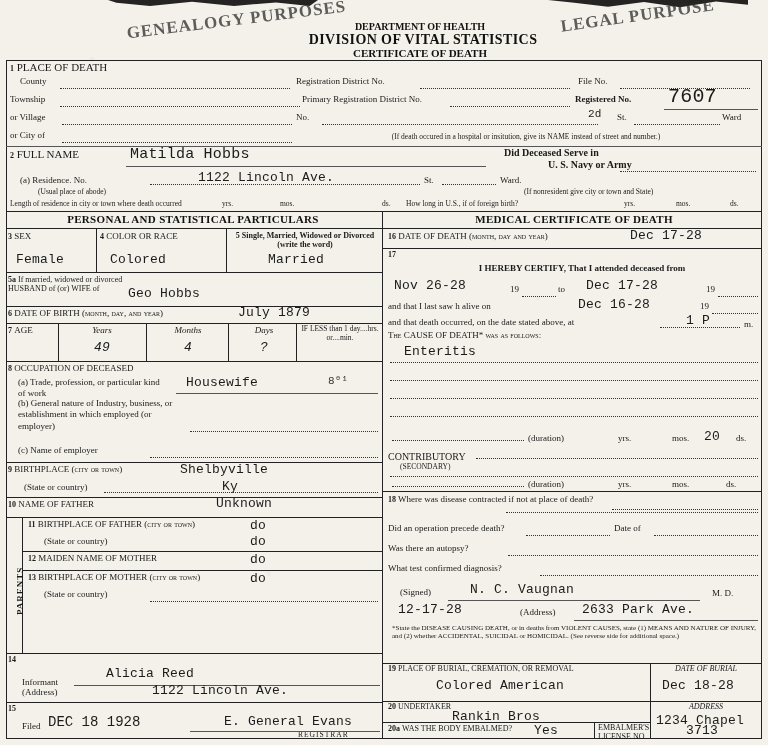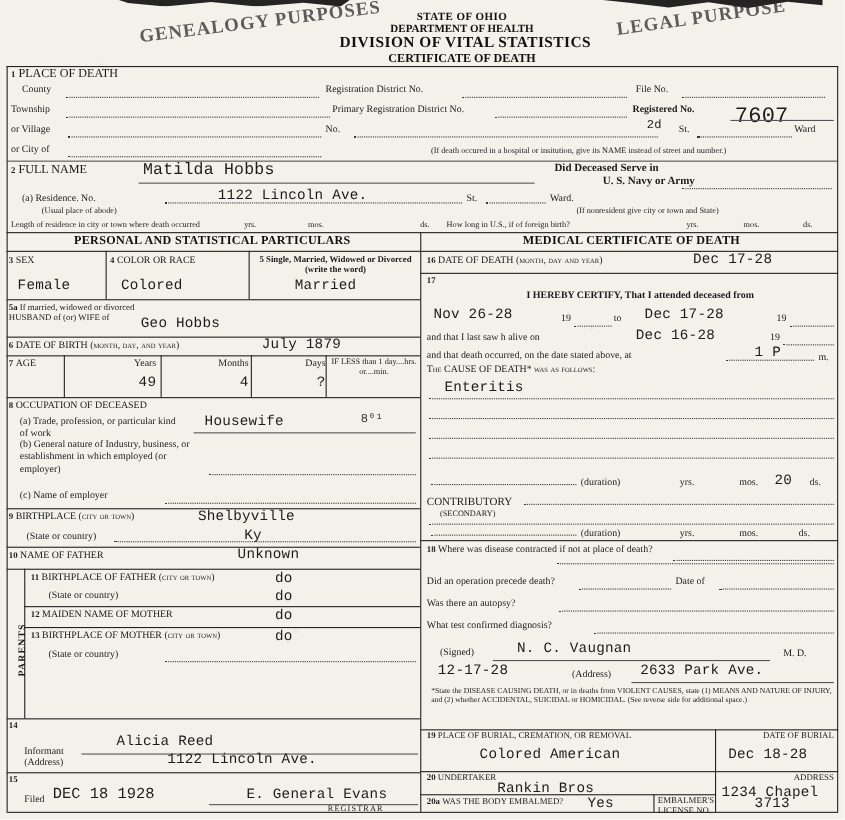--- a/index.html
+++ b/index.html
@@ -5,21 +5,21 @@
   html,body{margin:0;padding:0;background:#fff;}
   body{width:768px;height:745px;overflow:hidden;font-family:"Liberation Serif",serif;color:#111;}
   #sheet{position:relative;width:768px;height:745px;background:#f3f1ea;}
   .bx{position:absolute;box-sizing:border-box;}
   .lbl{font-size:9px;font-family:"Liberation Serif",serif;color:#1a1a1a;line-height:1.05;}
   .lblsm{font-size:7.5px;}
   .cap{font-variant:small-caps;}
   .hand{font-family:"Liberation Mono",monospace;font-size:13px;color:#1b1b1b;letter-spacing:.2px;}
   .hand.sm{font-size:11px;}
   .hand.lg{font-size:15px;}
-  .ctr{text-align:right;}
+  .ctr{text-align:center;font-style:italic;}
   .dot{border-bottom:1px dotted #333;}
   .num{font-size:8px;font-weight:bold;}
   .title{text-align:center;font-weight:bold;}
   .stamp{position:absolute;font-family:"Liberation Serif",serif;font-weight:bold;font-size:15px;color:#2b2b2b;letter-spacing:1px;opacity:.75;}
   .vline{position:absolute;background:#222;width:1px;}
   .hline{position:absolute;background:#222;height:1px;}
   .thin{background:#555;}
   .rot{transform:rotate(-90deg);transform-origin:left top;white-space:nowrap;}
   .sec{font-size:10px;font-weight:bold;text-align:center;font-variant:small-caps;letter-spacing:.3px;}
   .noise{position:absolute;inset:0;pointer-events:none;
@@ -34,21 +34,20 @@
 <body>
 
 <div id="sheet">
 
   <div class="edge" style="left:108px;top:0;width:210px;height:6px;clip-path:polygon(0 0,100% 0,96% 100%,80% 40%,60% 100%,40% 30%,20% 100%,4% 45%);"></div>
   <div class="edge" style="left:548px;top:0;width:200px;height:8px;clip-path:polygon(0 0,100% 0,100% 60%,84% 20%,66% 90%,48% 25%,30% 85%,12% 30%);"></div>
 
   <div class="stamp" style="left:126px;top:10px;transform:rotate(-7deg);font-size:17px;">GENEALOGY PURPOSES</div>
   <div class="stamp" style="left:560px;top:6px;transform:rotate(-8deg);font-size:17px;">LEGAL PURPOSE</div>
 
-  <div class="bx title" style="left:300px;top:10px;width:240px;font-size:10px;letter-spacing:.4px;">STATE OF OHIO</div>
   <div class="bx title" style="left:290px;top:21px;width:260px;font-size:10px;">DEPARTMENT OF HEALTH</div>
   <div class="bx title" style="left:258px;top:32px;width:330px;font-size:14px;letter-spacing:.4px;">DIVISION OF VITAL STATISTICS</div>
   <div class="bx title" style="left:290px;top:47px;width:260px;font-size:11px;">CERTIFICATE OF DEATH</div>
 
   <div class="hline" style="left:6px;top:60px;width:756px;"></div>
   <div class="hline" style="left:6px;top:738px;width:756px;"></div>
   <div class="vline" style="left:6px;top:60px;height:678px;"></div>
   <div class="vline" style="left:761px;top:60px;height:678px;"></div>
 
   <div class="bx lbl cap" style="left:10px;top:62px;width:200px;font-size:11px;">
@@ -61,21 +60,21 @@
   <div class="bx lbl" style="left:296px;top:77px;">Registration District No.</div>
   <div class="bx dot" style="left:420px;top:77px;width:150px;height:12px;"></div>
   <div class="bx lbl" style="left:578px;top:77px;">File No.</div>
   <div class="bx dot" style="left:620px;top:77px;width:130px;height:12px;"></div>
 
   <div class="bx lbl" style="left:10px;top:95px;">Township</div>
   <div class="bx dot" style="left:60px;top:95px;width:240px;height:12px;"></div>
   <div class="bx lbl" style="left:302px;top:95px;">Primary Registration District No.</div>
   <div class="bx dot" style="left:450px;top:95px;width:120px;height:12px;"></div>
   <div class="bx lbl" style="left:575px;top:95px;font-weight:bold;">Registered No.</div>
-  <div class="bx hand lg" style="left:668px;top:95px;width:90px;font-size:20px;">7607</div>
+  <div class="bx hand lg" style="left:668px;top:85px;width:90px;font-size:20px;">7607</div>
   <div class="hline thin" style="left:664px;top:109px;width:94px;"></div>
 
   <div class="bx lbl" style="left:10px;top:113px;">or Village</div>
   <div class="bx lbl" style="left:296px;top:113px;">No.</div>
   <div class="bx dot" style="left:62px;top:113px;width:230px;height:12px;"></div>
   <div class="bx dot" style="left:322px;top:113px;width:276px;height:12px;"></div>
   <div class="bx hand sm" style="left:588px;top:108px;">2d</div>
   <div class="bx lbl" style="left:617px;top:113px;">St.</div>
   <div class="bx dot" style="left:634px;top:113px;width:86px;height:12px;"></div>
   <div class="bx lbl" style="left:722px;top:113px;">Ward</div>

